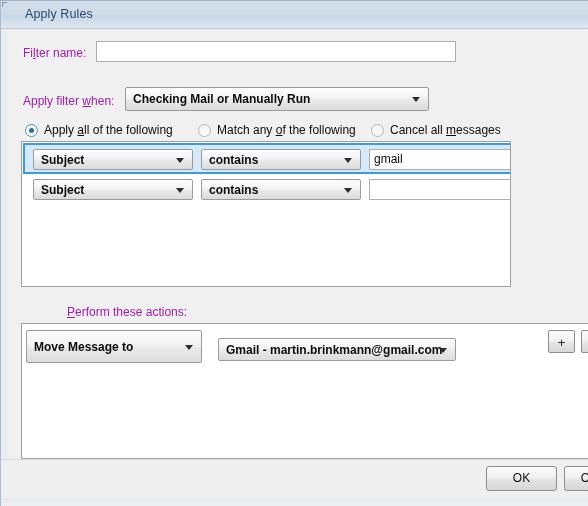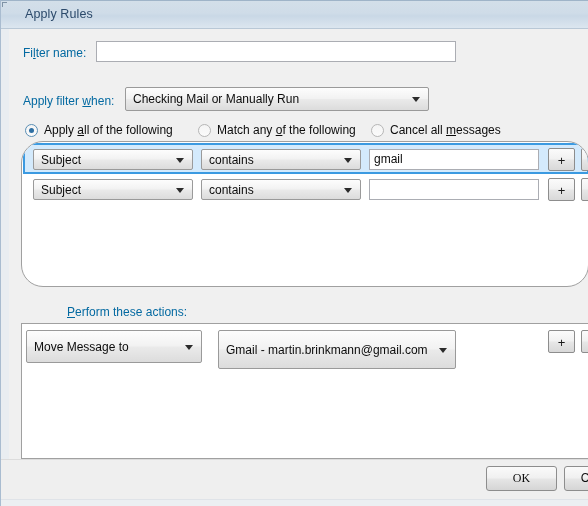--- a/index.html
+++ b/index.html
@@ -39,21 +39,21 @@
   }
   
   #content {
     position: absolute; left: 0; top: 28px;
     width: 588px; height: 430px;
     background: #f0f0f0;
   }
   .lbl {
     position: absolute;
     font-size: 12px;
-    color: #0369a1;
+    color: #a21caf;
     white-space: nowrap;
   }
   .acc { text-decoration: underline; }
 
   
   .textbox {
     position: absolute;
     background: #ffffff;
     border: 1px solid #abadb3;
     font-size: 12px;
@@ -72,20 +72,21 @@
     border-radius: 2px;
     font-size: 12px;
     color: #0c0c0c;
     white-space: nowrap;
     overflow: hidden;
   }
   .combo .cv {
     position: absolute; left: 7px; top: 50%;
     transform: translateY(-50%);
     white-space: nowrap;
+    font-weight: bold;
   }
   .combo .arrow {
     position: absolute; right: 8px; top: 50%;
     margin-top: -2px;
     width: 0; height: 0;
     border-left: 4.5px solid transparent;
     border-right: 4.5px solid transparent;
     border-top: 5px solid #2b2b2b;
   }
 
@@ -201,21 +202,21 @@
     <div class="radio-wrap" style="left:197px; top:94px;">
       <span class="radio"></span>
       <span class="radio-label"><span>Match any </span><span class="acc">o</span><span>f the following</span></span>
     </div>
 
     <div class="radio-wrap" style="left:370px; top:94px;">
       <span class="radio"></span>
       <span class="radio-label"><span>Cancel all </span><span class="acc">m</span><span>essages</span></span>
     </div>
 
-    <div class="listpanel" style="left:20px; top:112px; width:568px; height:146px;border-radius:22px;">
+    <div class="listpanel" style="left:20px; top:112px; width:490px; height:146px;">
 
       <div class="row selected" style="left:1px; top:1px; width:566px; height:31px;">
         <div class="combo" style="left:8px; top:4px; width:160px; height:21px;">
           <span class="cv">Subject</span>
           <span class="arrow"></span>
         </div>
         <div class="combo" style="left:176px; top:4px; width:160px; height:21px;">
           <span class="cv">contains</span>
           <span class="arrow"></span>
         </div>
@@ -253,35 +254,35 @@
 
     <div class="lbl" style="left:22px; top:276px;margin-left:44px;"><span></span><span class="acc">P</span><span>erform these actions:</span></div>
 
     <div class="listpanel" style="left:20px; top:294px; width:568px; height:136px;">
 
       <div class="row" style="left:1px; top:1px; width:566px; height:32px;">
         <div class="combo" style="left:3px; top:5px; width:176px; height:33px;">
           <span class="cv">Move Message to</span>
           <span class="arrow"></span>
         </div>
-        <div class="combo" style="left:195px; top:5px; width:238px; height:39px;">
+        <div class="combo" style="left:195px; top:13px; width:238px; height:23px;">
           <span class="cv">Gmail - martin.brinkmann@gmail.com</span>
           <span class="arrow"></span>
         </div>
         <div class="sqbtn" style="left:525px; top:5px; width:27px; height:23px;">
           <span class="glyph">+</span>
         </div>
         <div class="sqbtn" style="left:558px; top:5px; width:27px; height:23px;">
           <span class="glyph">−</span>
         </div>
       </div>
     </div>
 
   </div>
 
   <div id="bottombar">
-    <div class="dlgbtn" style="left:485px; top:6px; width:71px; height:25px;font-family:Liberation Serif, serif;">OK</div>
+    <div class="dlgbtn" style="left:485px; top:6px; width:71px; height:25px;">OK</div>
     <div class="dlgbtn" style="left:563px; top:6px; width:71px; height:25px;">Cancel</div>
   </div>
 
   <div class="vsep" style="left:0; top:28px; width:8px; height:430px;"></div>
 
 </div>
 
 </body></html>

